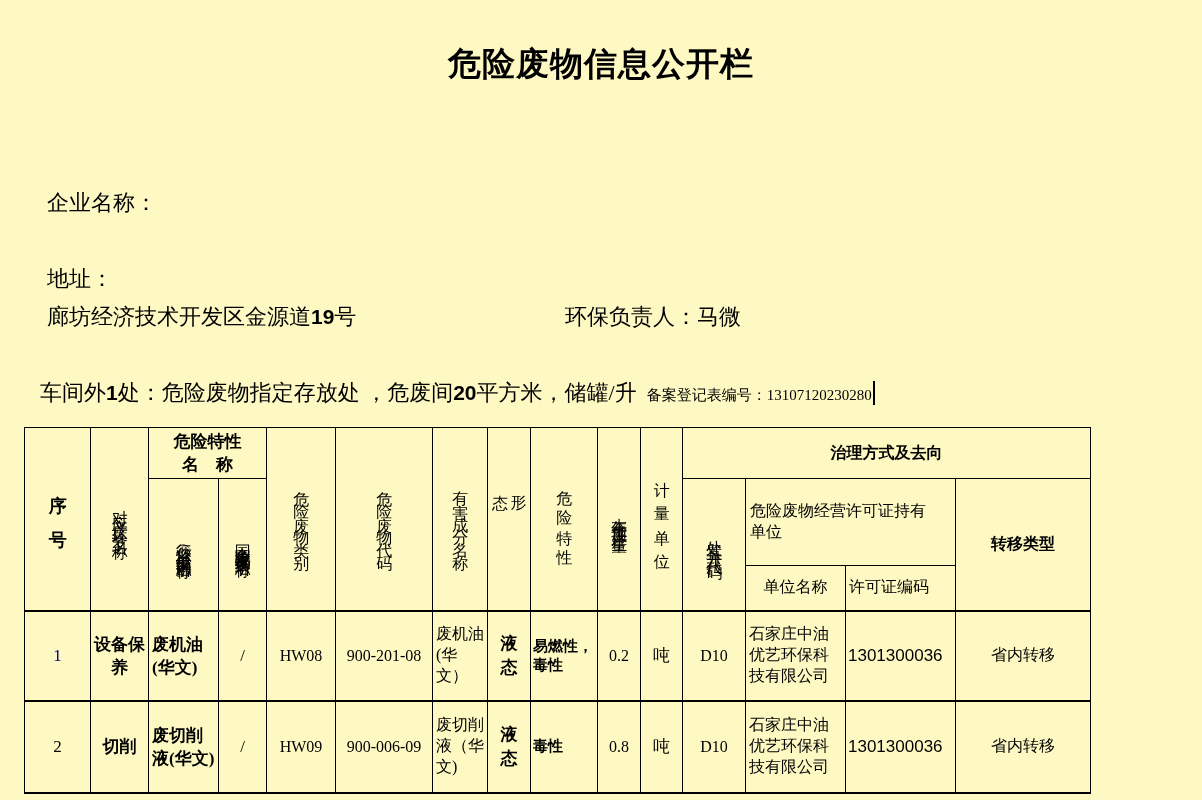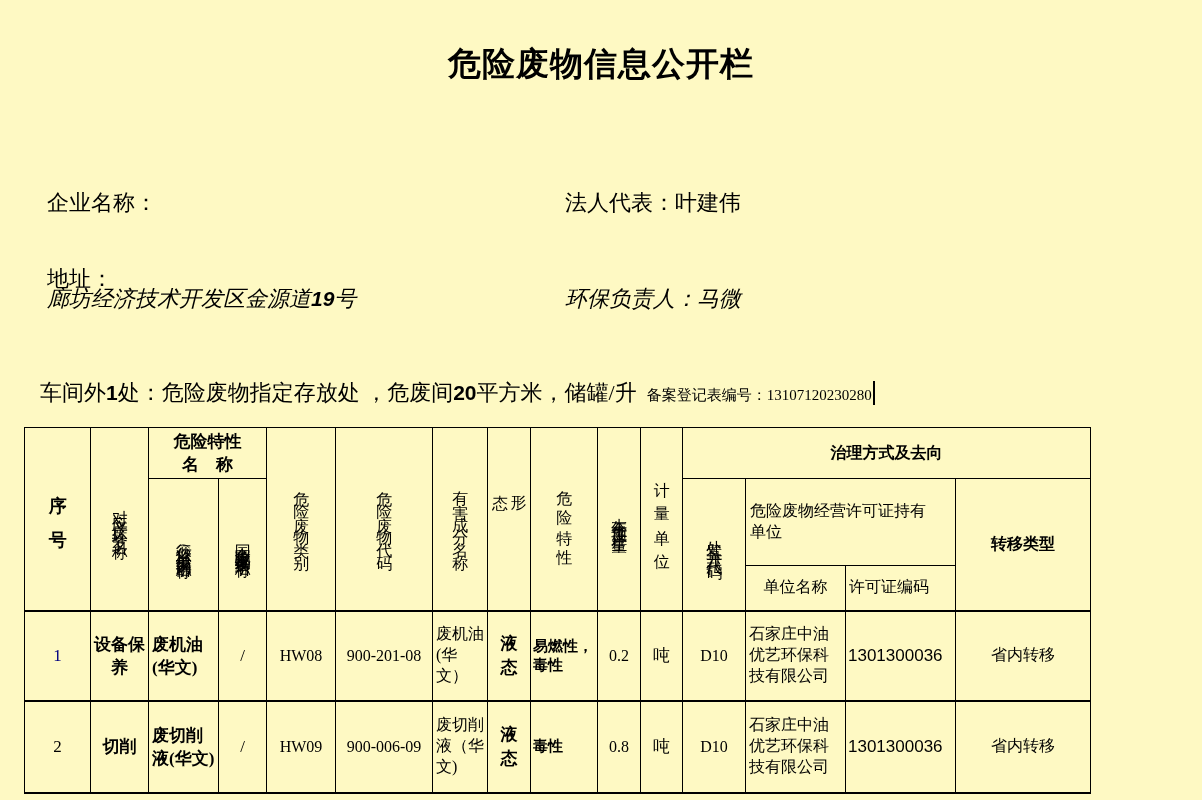--- a/index.html
+++ b/index.html
@@ -1,21 +1,21 @@
 <!DOCTYPE html>
 <html><head>
 <meta charset="utf-8">
 <style>
   html,body{margin:0;padding:0;background:#fff;}
   #page{position:relative;width:1202px;height:800px;background:#fef9c3;overflow:hidden;
         font-family:"Liberation Serif","DejaVu Serif",serif;color:#000;}
   .title{position:absolute;top:42px;left:0;width:1202px;text-align:center;
          font-size:33px;font-weight:bold;letter-spacing:1px;}
   .line{position:absolute;left:47px;font-size:22px;white-space:nowrap;}
-  .l1{top:188px;} .l2{top:226px;} .l3{top:264px;} .l4{top:284px;font-style:italic;} .l5{top:340px;} .l6{top:378px;left:40px;}
+  .l1{top:188px;} .l2{top:226px;} .l3{top:264px;} .l4{top:302px;} .l5{top:340px;} .l6{top:378px;left:40px;}
   .rcol{position:absolute;left:565px;font-size:22px;white-space:nowrap;}
   .n{font-family:"Liberation Sans","DejaVu Sans",sans-serif;font-weight:700;font-size:21px;}
   .note{font-size:15px;margin-left:10px;}
   .caret{display:inline-block;width:2px;height:24px;background:#000;vertical-align:-5px;margin-left:1px;}
 
   table.t{position:absolute;left:24px;top:427px;width:1066px;border-collapse:collapse;table-layout:fixed;}
   table.t td{border:1px solid #000;vertical-align:middle;text-align:center;padding:1px 2px;
              font-size:16px;overflow:hidden;}
   tr.dr td{border-top:2px solid #000;font-size:17px;}
   tr.dr2 td{border-bottom:2px solid #000;}
@@ -48,21 +48,20 @@
   .uname-h{font-size:17px;}
 </style>
 </head>
 <body>
 
 <div id="page">
 
   <div class="title" data-bind="page.title">危险废物信息公开栏</div>
 
   <div class="line l1" data-bind="info.company_label">企业名称：</div>
-  <div class="rcol l1" data-bind="info.legal_rep">法人代表：叶建伟</div>
 
 
   <div class="line l3" data-bind="info.address_label">地址：</div>
 
   <div class="line l4"><span data-bind="info.address_prefix">廊坊经济技术开发区金源道</span><span class="n" data-bind="info.address_num">19</span><span data-bind="info.address_suffix">号</span></div>
   <div class="rcol l4" data-bind="info.env_officer">环保负责人：马微</div>
 
 
   <div class="line l6"><span data-bind="info.storage_p1">车间外</span><span class="n" data-bind="info.storage_n1">1</span><span data-bind="info.storage_p2">处：危险废物指定存放处 ，危废间</span><span class="n" data-bind="info.storage_n2">20</span><span data-bind="info.storage_p3">平方米，储罐/升</span><span class="note" data-bind="info.record_note">备案登记表编号：13107120230280</span><span class="caret"></span></div>
 

